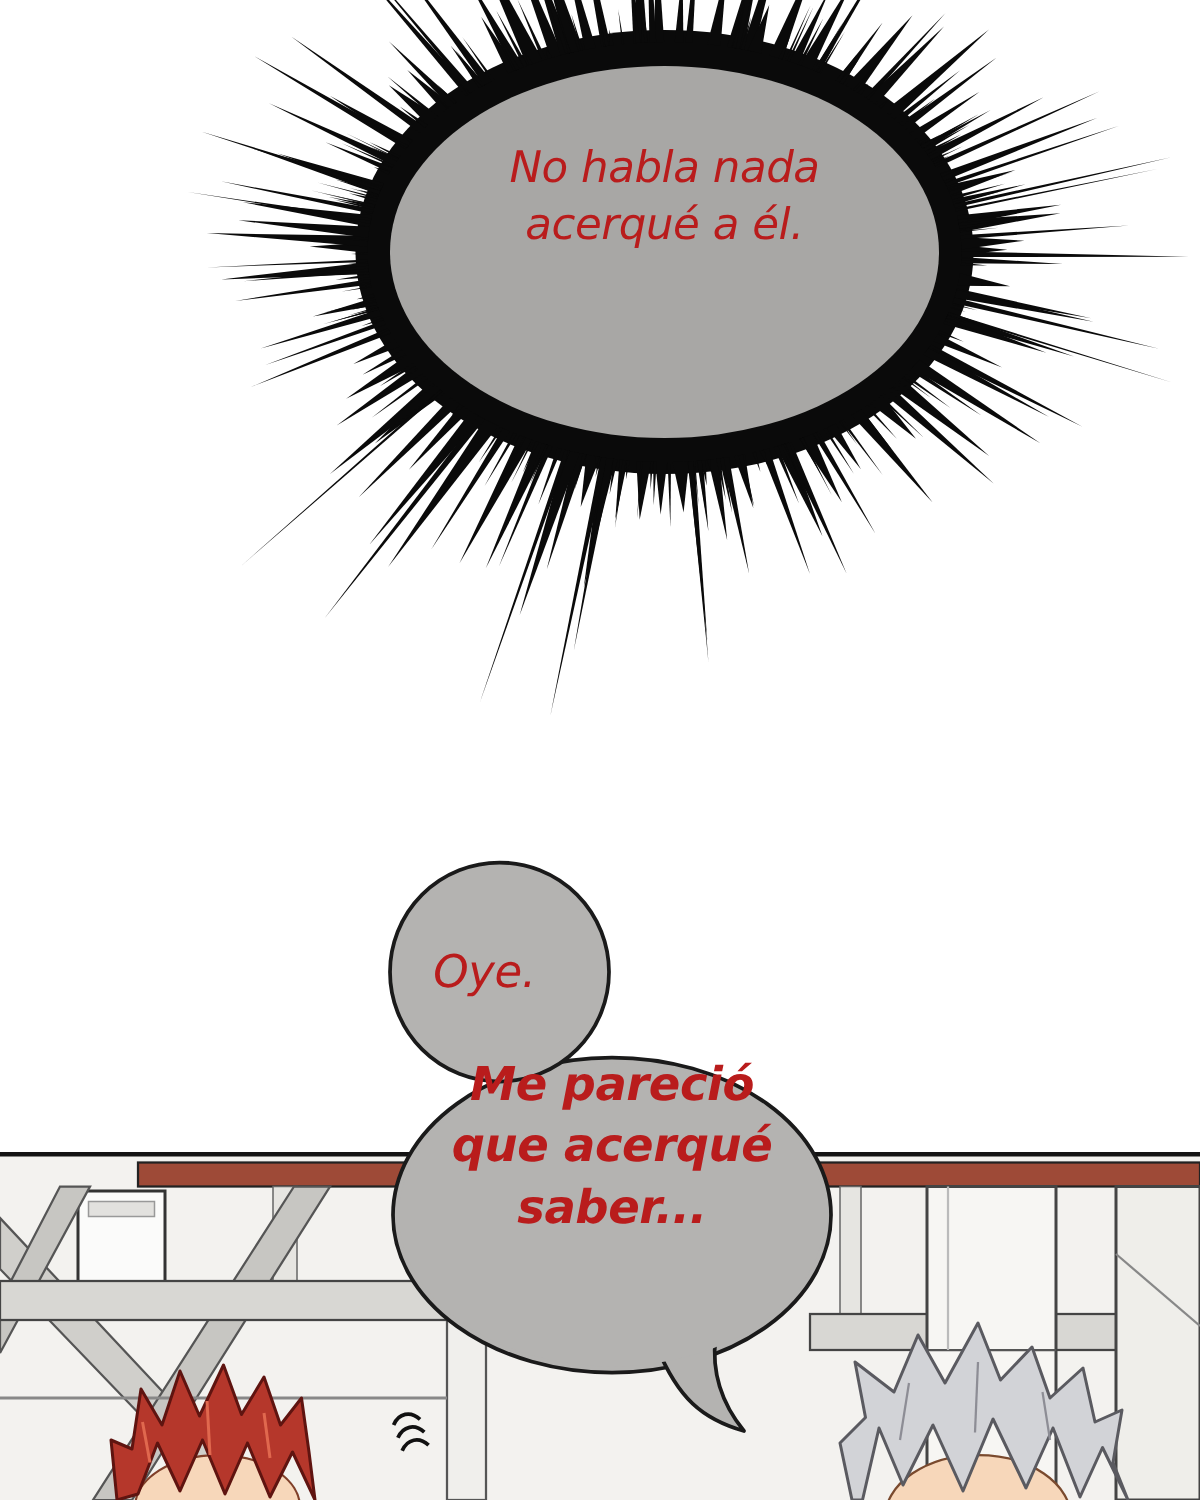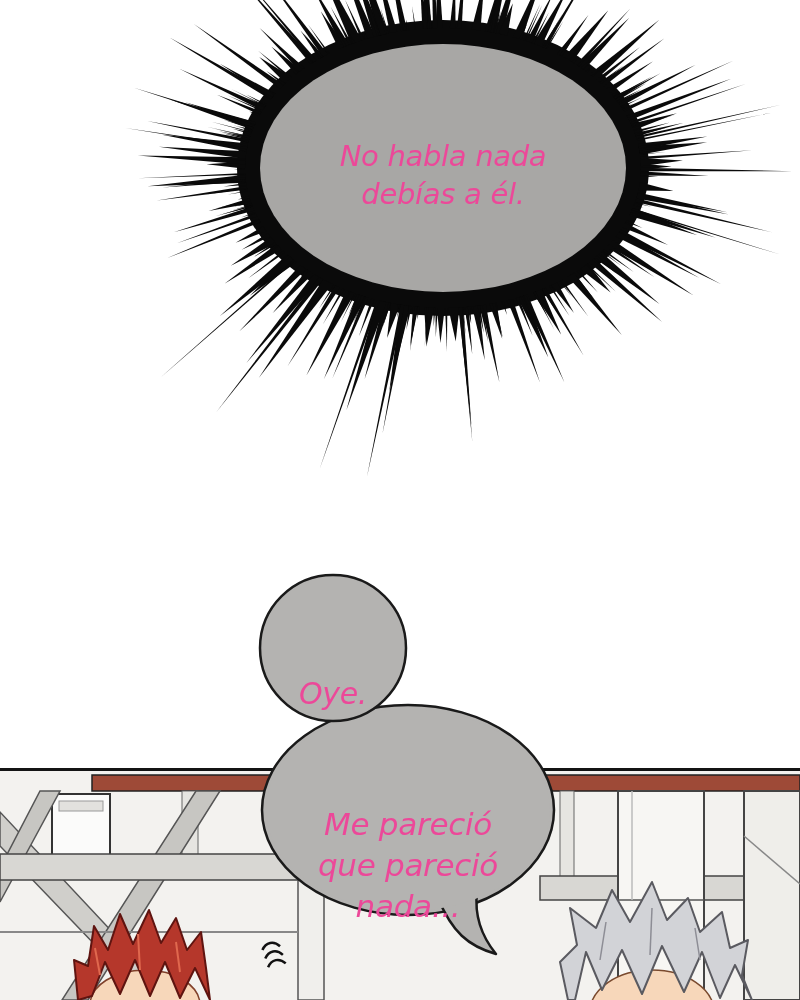--- a/index.html
+++ b/index.html
@@ -2,28 +2,27 @@
 <html><head>
 <meta charset="utf-8">
 <style>
   html,body{margin:0;padding:0;background:#ffffff;}
   .page{
     position:relative;width:800px;height:1000px;background:#ffffff;overflow:hidden;
     font-family:"DejaVu Sans",sans-serif;
   }
   .art{position:absolute;left:0;top:0;width:800px;height:1000px;}
   .txt{
-    position:absolute;font-style:italic;font-weight:500;color:#ec4899;
+    position:absolute;font-style:italic;font-weight:500;color:#b91c1c;
     text-align:center;line-height:1.32;letter-spacing:-0.3px;
     font-family:"DejaVu Sans",sans-serif;
-    margin-top:45px;
   }
   .burst-text{left:258px;top:92px;width:370px;font-size:29px;}
-  .oye-text{left:268px;top:629px;width:130px;font-size:30px;}
-  .bubble-text{left:278px;top:759px;width:260px;font-size:31px;}
+  .oye-text{left:258px;top:629px;width:130px;font-size:30px;}
+  .bubble-text{left:278px;top:703px;width:260px;font-size:31px;font-weight:bold;}
 </style>
 </head>
 <body>
 
 <div class="page">
 
   <svg class="art" viewBox="0 0 800 1000">
 
     <g>
       <rect x="0" y="770" width="800" height="230" fill="#f3f2ef"></rect>
@@ -384,24 +383,24 @@
       <ellipse cx="652" cy="1012" rx="62" ry="42" stroke="#7a4a2e" stroke-width="1.5" fill="#f7d7ba"></ellipse>
       <polygon points="568,1000 560,962 577,945 570,908 596,928 612,890 630,922 652,882 667,920 688,898 700,932 722,912 730,948 748,940 742,975 752,1000 735,965 720,998 702,952 684,992 662,946 642,994 622,950 602,990 586,952 575,1000" stroke="#5a5a60" stroke-width="2" stroke-linejoin="round" fill="#d2d3d7"></polygon>
       <path d="M600,960 L606,922" fill="none" stroke-width="1.5" stroke="#8d8d95"></path>
       <path d="M650,955 L652,908" fill="none" stroke-width="1.5" stroke="#8d8d95"></path>
       <path d="M700,960 L695,928" fill="none" stroke-width="1.5" stroke="#8d8d95"></path>
     </g>
   </svg>
 
   <div class="txt burst-text">
     <div>No habla nada</div>
-    <div>debías a él.</div>
+    <div>acerqué a él.</div>
   </div>
 
   <div class="txt oye-text">Oye.</div>
 
   <div class="txt bubble-text">
     <div>Me pareció</div>
-    <div>que pareció</div>
-    <div>nada...</div>
+    <div>que acerqué</div>
+    <div>saber...</div>
   </div>
 
 </div>
 
 </body></html>

